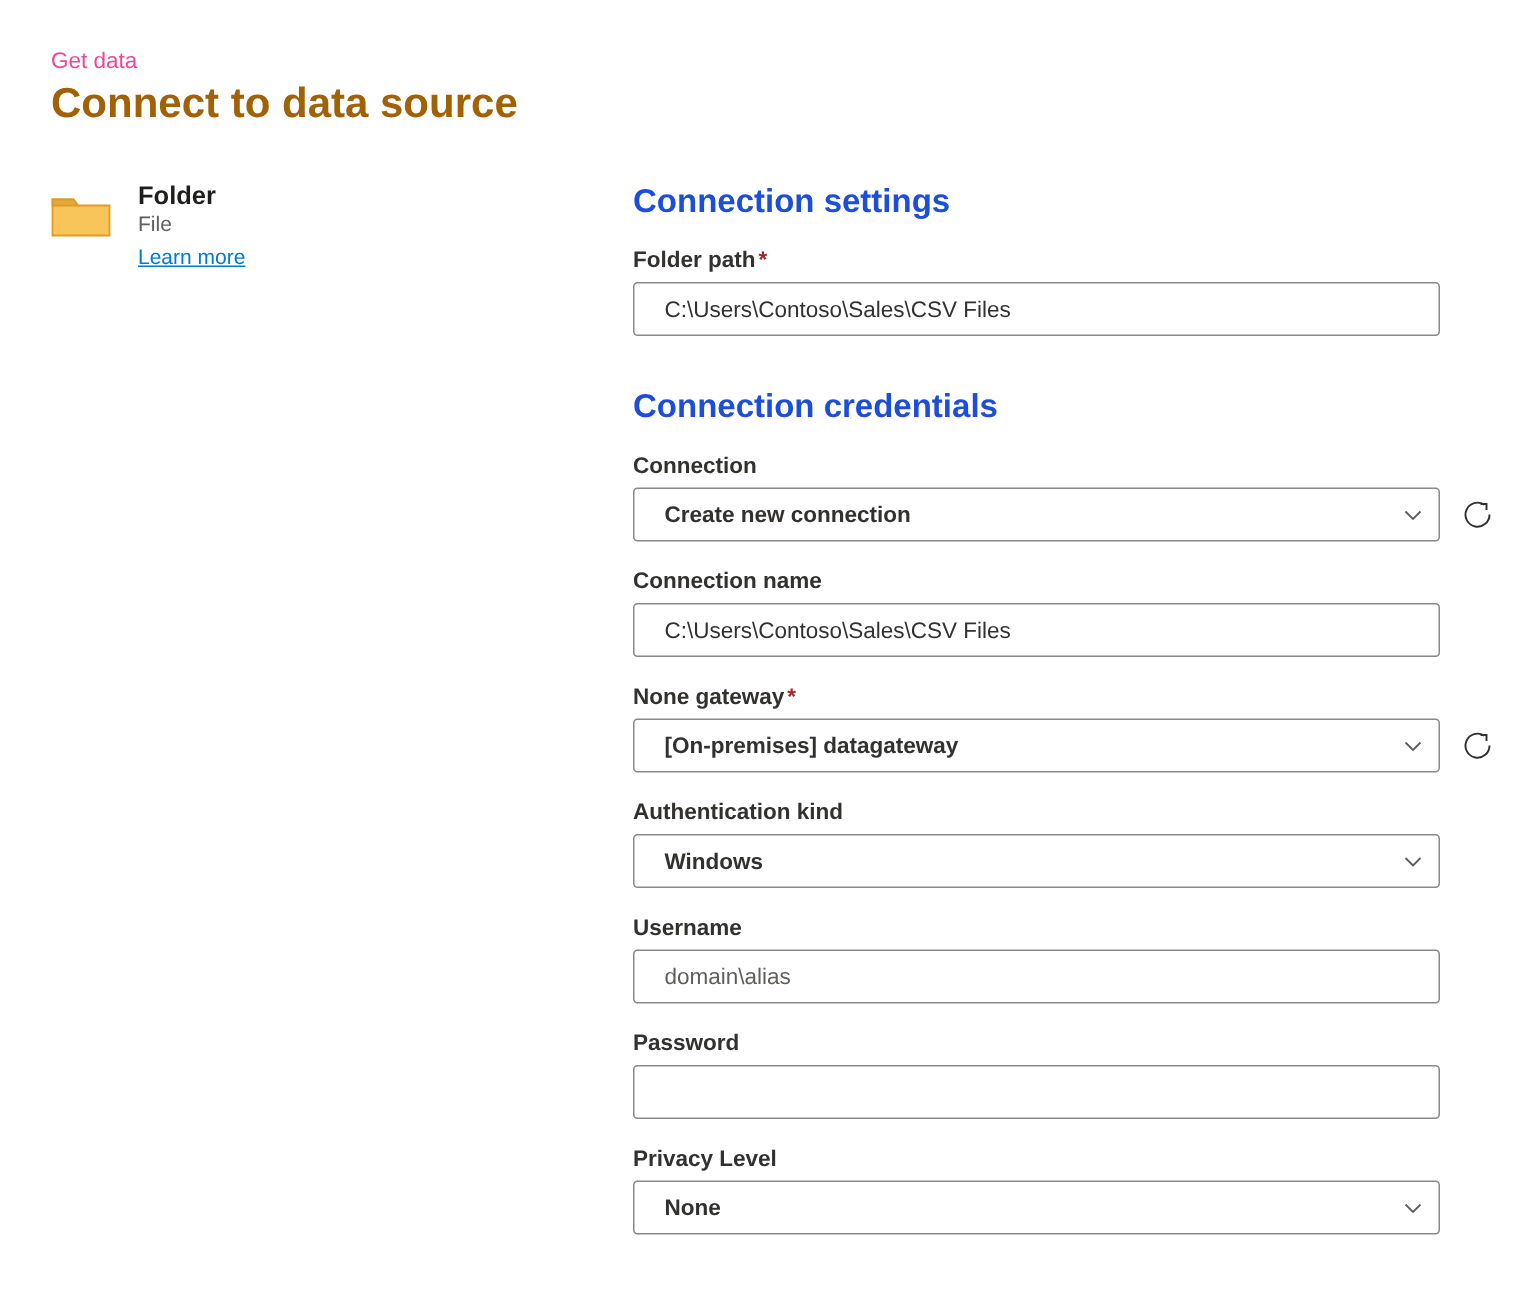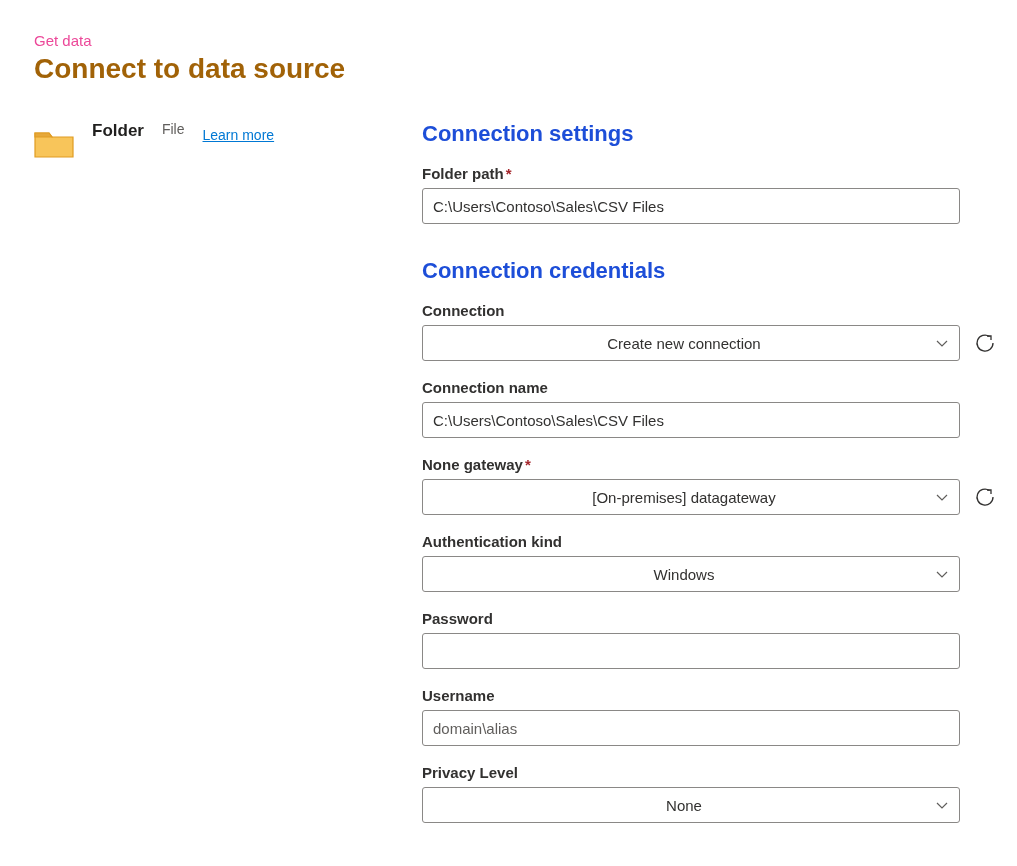--- a/index.html
+++ b/index.html
@@ -43,22 +43,22 @@
       height: 32px;
       flex-shrink: 0;
       margin-top: 6px;
     }
     .folder-icon-wrap svg {
       width: 100%;
       height: 100%;
     }
     .connector-info {
       display: flex;
-      flex-direction: row;
-      gap: 18px;
+      flex-direction: column;
+      gap: 0;
     }
     .connector-title {
       font-size: 17px;
       font-weight: 600;
       color: #201f1e;
     }
     .connector-subtitle {
       font-size: 14px;
       color: #605e5c;
     }
@@ -104,40 +104,41 @@
       display: flex;
       align-items: center;
       gap: 14px;
     }
     .text-input,
     .select-input {
       width: 538px;
       height: 36px;
       border: 1px solid #8a8886;
       border-radius: 3px;
-      padding: 0 10px;
+      padding: 0 20px;
       font-size: 15px;
       font-family: inherit;
       color: #323130;
       background: #fff;
     }
     .text-input::placeholder {
       color: #605e5c;
     }
     .select-input {
       position: relative;
       display: flex;
       align-items: center;
       justify-content: space-between;
       cursor: pointer;
       padding-right: 10px;
     }
     .select-value {
       flex: 1;
-      text-align: center;
+      text-align: left;
+      font-weight: bold;
     }
     .chevron {
       flex-shrink: 0;
       width: 14px;
       height: 14px;
       display: flex;
       align-items: center;
       justify-content: center;
     }
     .chevron svg {
@@ -251,27 +252,27 @@
         <span class="select-value">Windows</span>
         <span class="chevron">
           <svg viewBox="0 0 14 14">
               <path d="M2 5 L7 10 L12 5"></path>
             </svg>
         </span>
       </div>
     </div>
 
     <div class="field-group">
+      <label class="field-label">Username</label>
+      <input type="text" class="text-input" placeholder="domain\alias" style="">
+    </div>
+
+    <div class="field-group">
       <label class="field-label">Password</label>
       <input type="password" class="text-input" style="">
-    </div>
-
-    <div class="field-group">
-      <label class="field-label">Username</label>
-      <input type="text" class="text-input" placeholder="domain\alias" style="">
     </div>
 
     <div class="field-group">
       <label class="field-label">Privacy Level</label>
       <div class="select-input">
         <span class="select-value">None</span>
         <span class="chevron">
           <svg viewBox="0 0 14 14">
               <path d="M2 5 L7 10 L12 5"></path>
             </svg>

